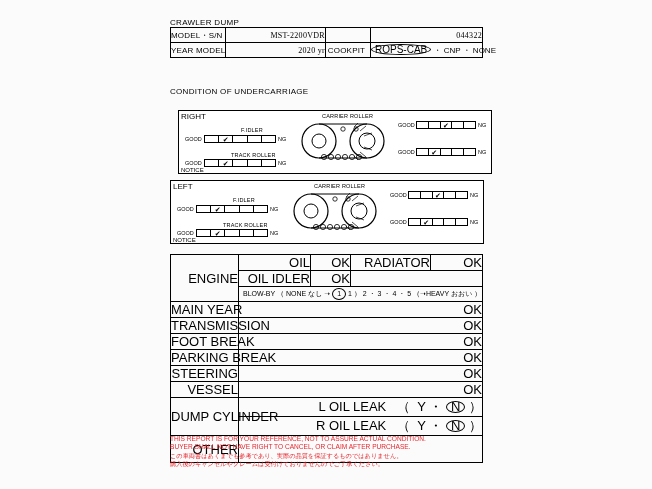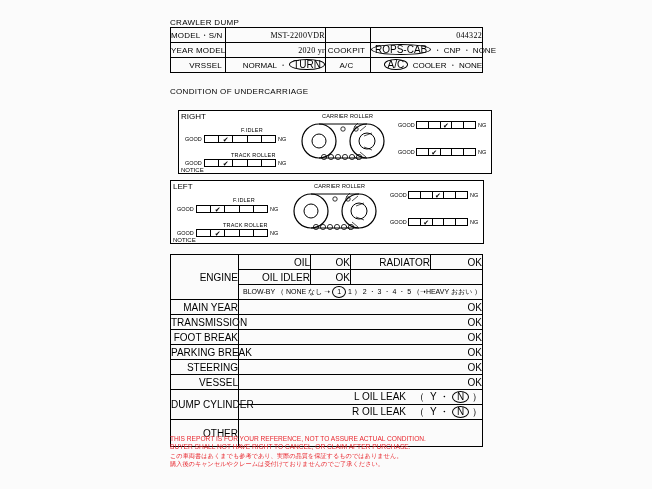--- a/index.html
+++ b/index.html
@@ -126,21 +126,21 @@
     line-height: 7px;
   }
   .gg {
     position: absolute;
     font-size: 5.5px;
   }
   .track-svg { position: absolute; }
 
   
   #eng { position: absolute; left: 170px; top: 254px; width: 312px; }
-  #eng td { height: 14px; font-size: 10px; }
+  #eng td { height: 14px; font-size: 13px; }
   .eng-lbl { font-size: 7px; text-align: center; }
   .lt { text-align: left; padding-left: 6px !important; }
 
   
   #footer {
     position: absolute;
     left: 170px;
     top: 435px;
     width: 320px;
     color: #e8262d;
@@ -169,26 +169,20 @@
         <td class="lbl">MODEL・S/N</td>
         <td class="hand">MST-2200VDR</td>
         <td></td>
         <td class="hand">044322</td>
       </tr>
       <tr>
         <td class="lbl">YEAR MODEL</td>
         <td class="hand">2020 yr</td>
         <td class="lbl" style="text-align:center">COOKPIT</td>
         <td><span class="ellw">ROPS-CAB</span> ・ CNP ・ NONE</td>
-      </tr>
-      <tr>
-        <td class="lbl">VRSSEL</td>
-        <td>NORMAL ・ <span class="ellw">TURN</span></td>
-        <td class="lbl" style="text-align:center">A/C</td>
-        <td><span class="ellw">A/C</span>&nbsp;&nbsp;COOLER ・ NONE</td>
       </tr>
     </tbody>
   </table>
 
   <div class="title" id="uc-title">CONDITION OF UNDERCARRIAGE</div>
 
   <div class="uc-box" id="uc-right">
     <div class="uc-side">RIGHT</div>
     <div class="uc-notice">NOTICE</div>
 

